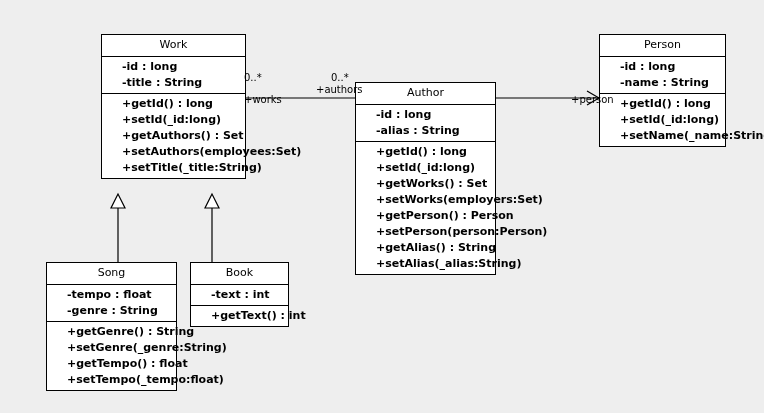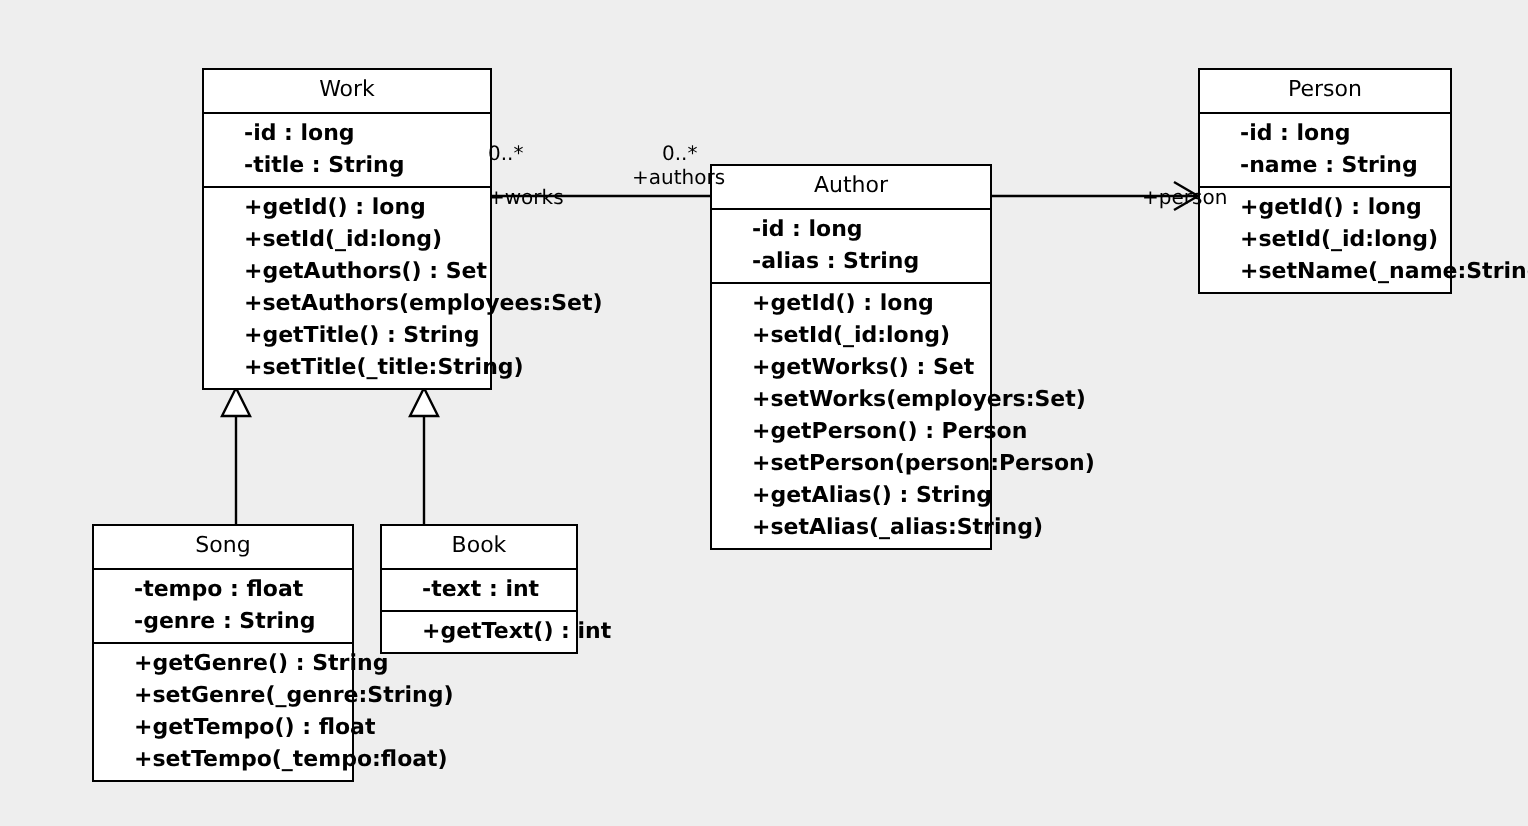--- a/index.html
+++ b/index.html
@@ -85,21 +85,20 @@
     <div class="class-name">Work</div>
     <div class="compartment">
       <div class="member">-id : long</div>
       <div class="member">-title : String</div>
     </div>
     <div class="compartment">
       <div class="member">+getId() : long</div>
       <div class="member">+setId(_id:long)</div>
       <div class="member">+getAuthors() : Set</div>
       <div class="member">+setAuthors(employees:Set)</div>
-      <div class="member">+getTitle() : String</div>
       <div class="member">+setTitle(_title:String)</div>
     </div>
   </div>
 
   <div class="uml-class" style="left:355px; top:34px; width:141px;margin-top:48px;">
     <div class="class-name">Author</div>
     <div class="compartment">
       <div class="member">-id : long</div>
       <div class="member">-alias : String</div>
     </div>

